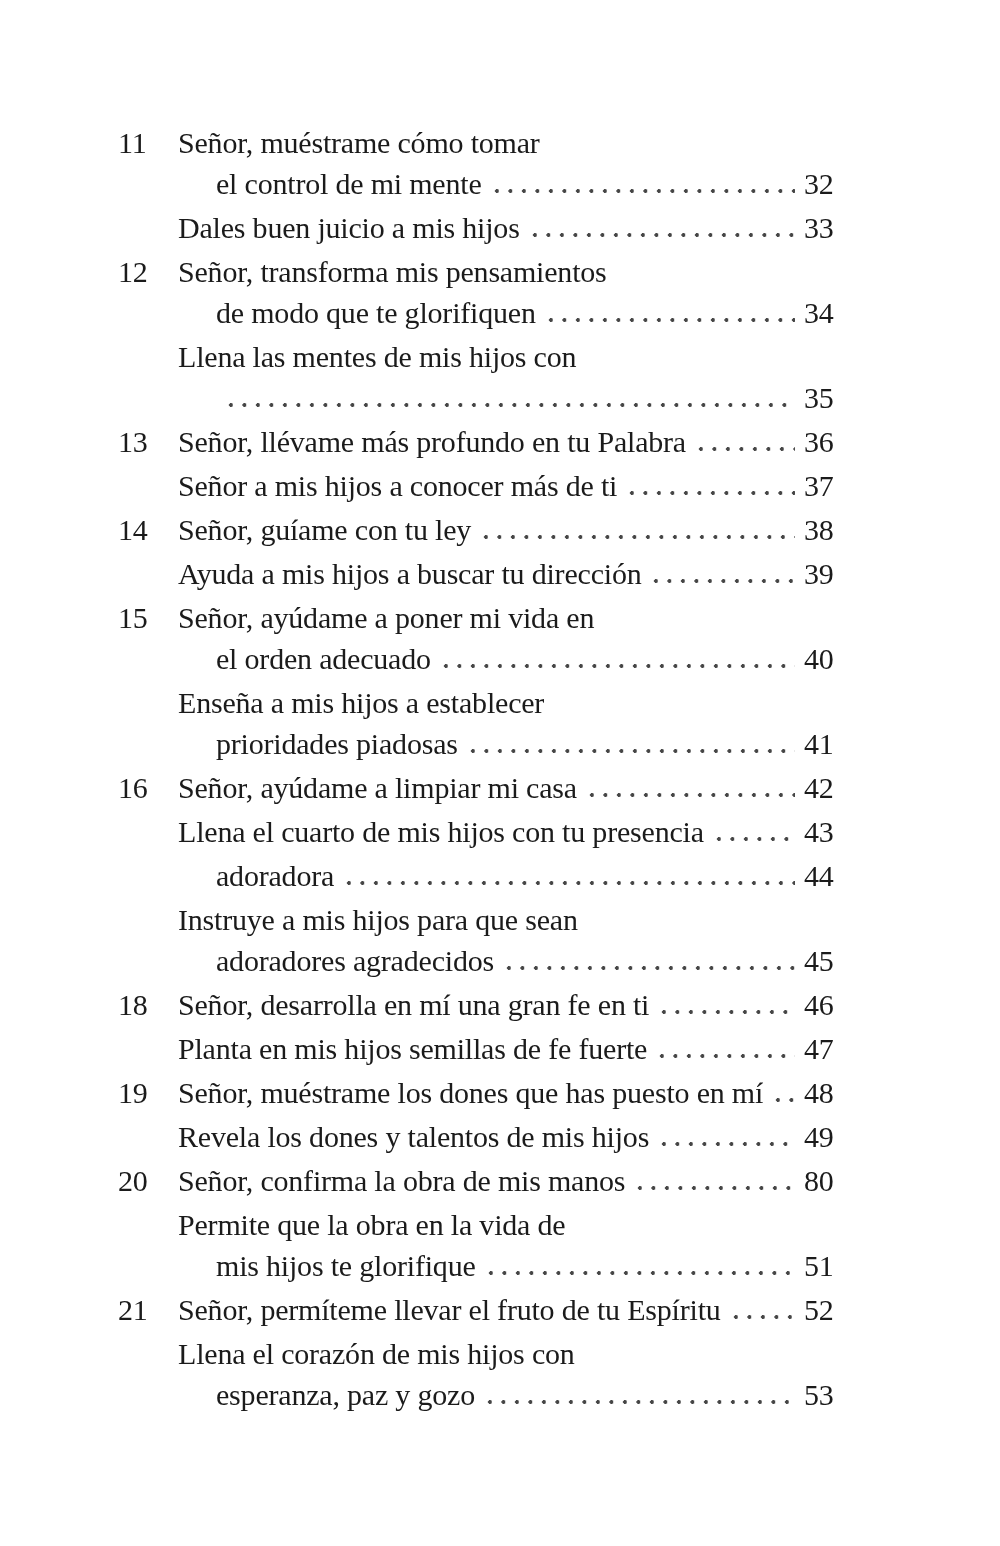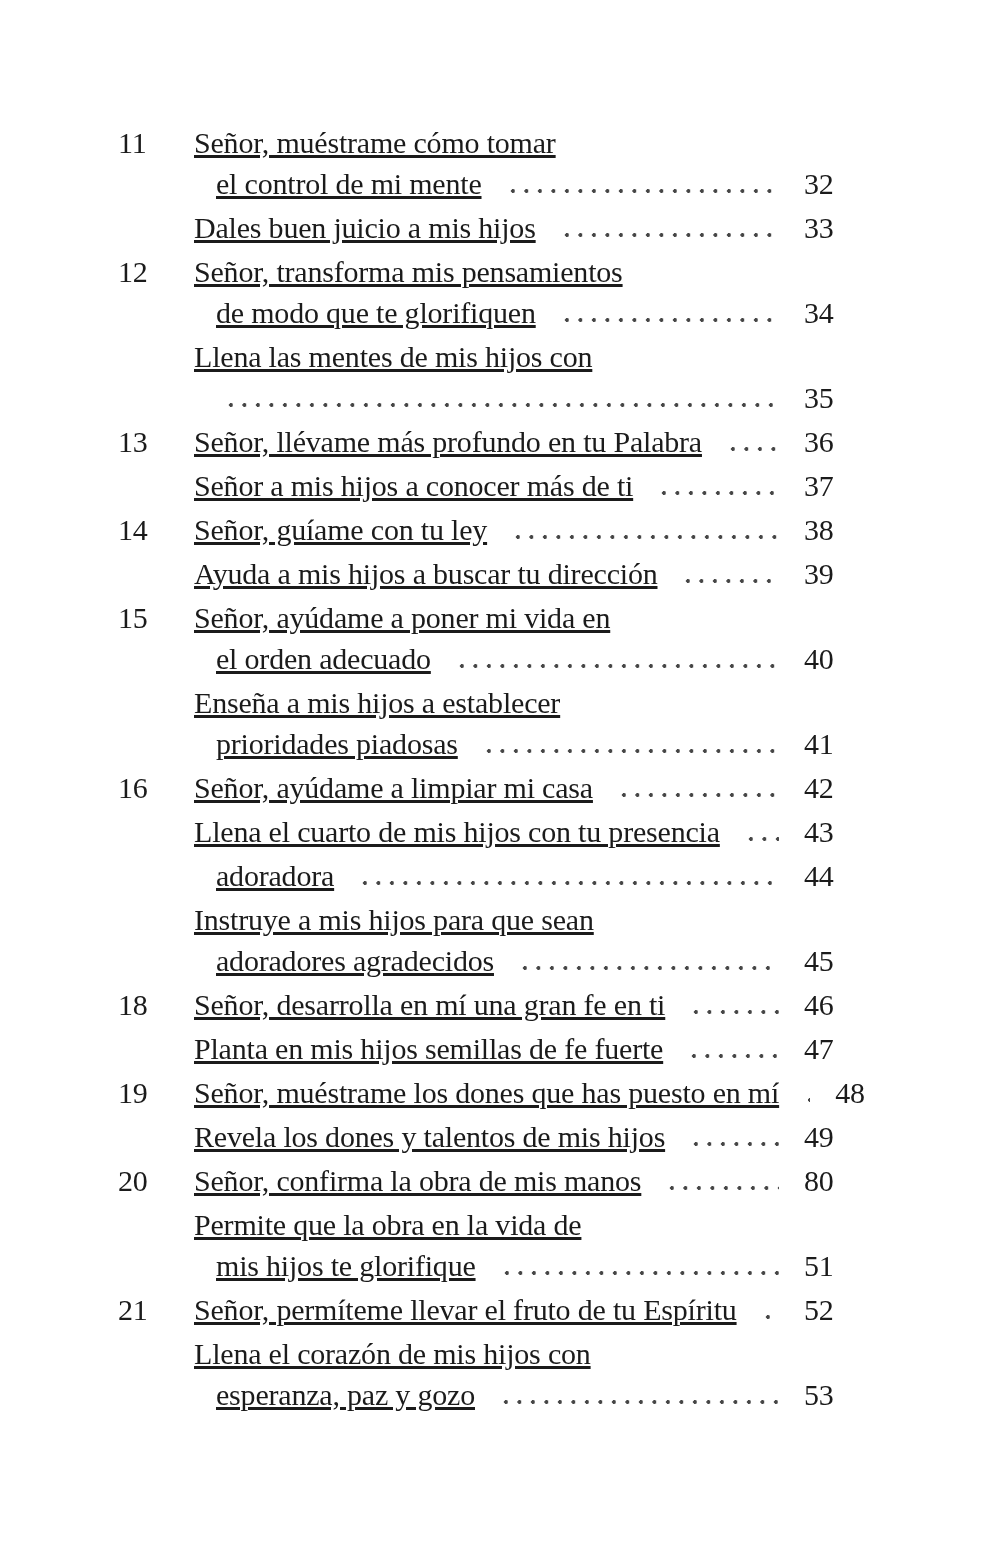--- a/index.html
+++ b/index.html
@@ -23,30 +23,29 @@
   .toc{display:block;}
   .entry{margin-bottom:3px;}
   .row{
     display:flex;
     align-items:baseline;
     flex-wrap:nowrap;
     white-space:nowrap;
     font-size:30px;
     line-height:41px;
     letter-spacing:-0.2px;
-    gap:16px;
   }
   .num{
     flex:0 0 60px;
     text-align:left;
   }
   .cont{
     padding-left:98px;
   }
-  .title{flex:0 1 auto;text-decoration:underline;}
+  .title{flex:0 1 auto;}
   .leader{
     flex:1 1 auto;
     min-width:6px;
     height:7px;
     margin:0 9px 0 9px;
     background-image:radial-gradient(circle at 6px 4px, var(--dot-color) 1.7px, rgba(0,0,0,0) 2.2px);
     background-size:13.5px 7px;
     background-repeat:repeat-x;
     background-position:0 100%;
   }

